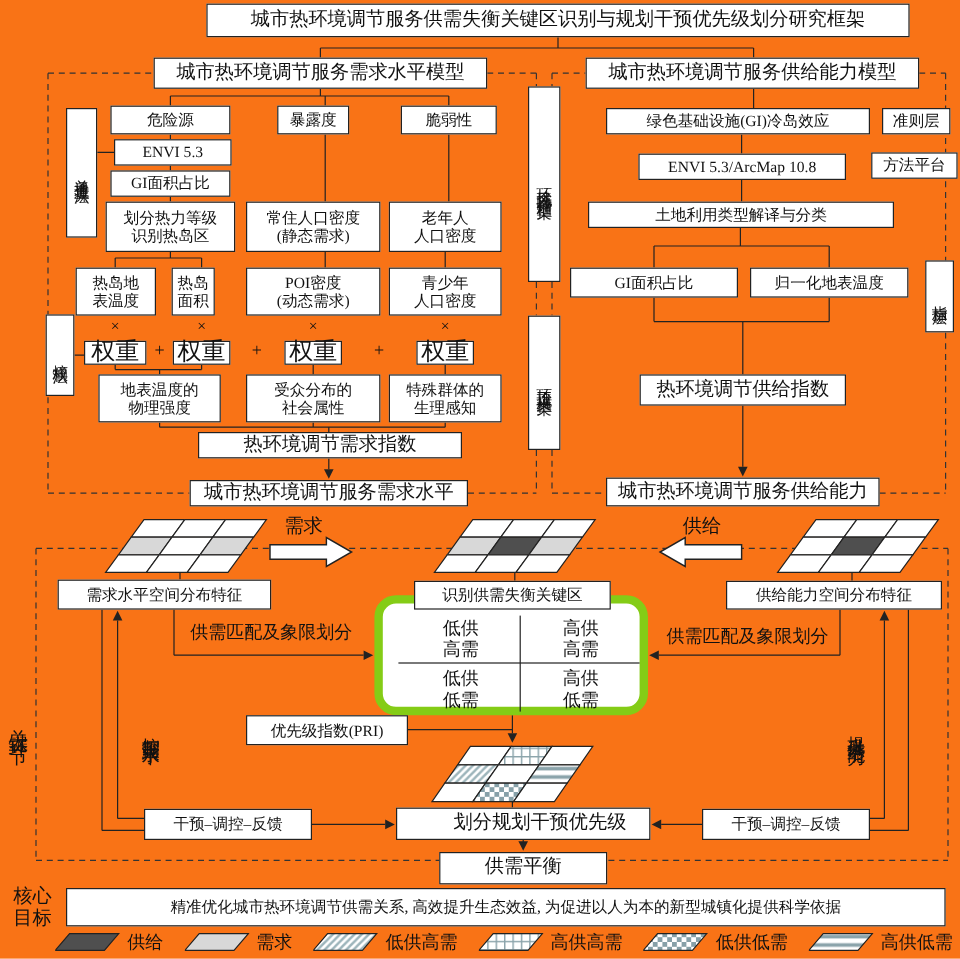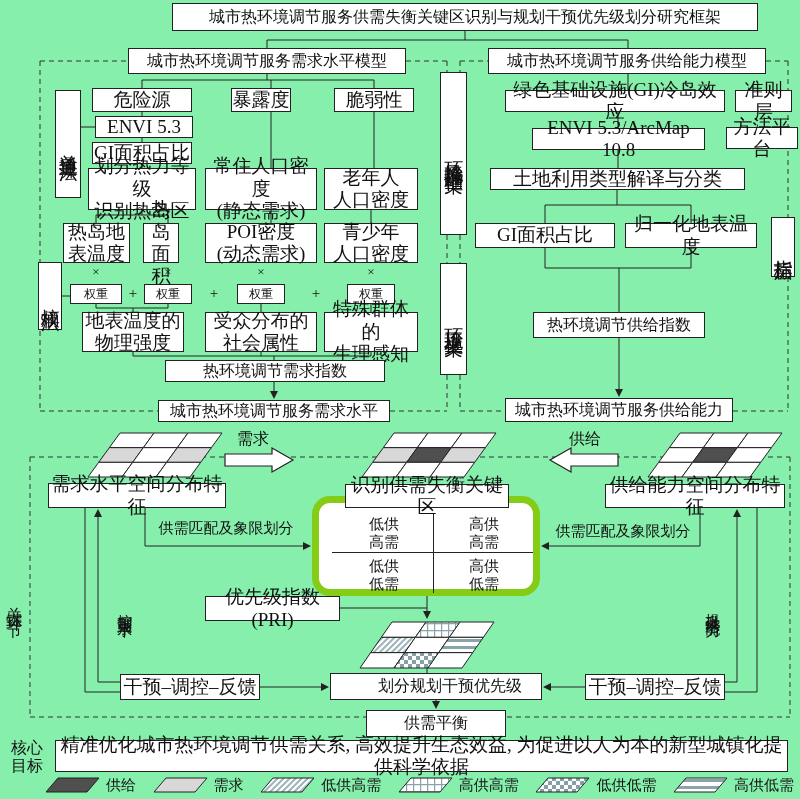--- a/index.html
+++ b/index.html
@@ -1,27 +1,27 @@
 <!DOCTYPE html>
 <html><head>
 <meta charset="utf-8">
 <style>
   html,body{margin:0;padding:0;background:#fff;}
-  .stage{position:relative;width:800px;height:799px;background:#86efac;
+  .stage{position:relative;width:800px;height:799px;background:#f97316;
          font-family:"Liberation Serif","DejaVu Serif",serif;color:#111;overflow:hidden;}
   #wires{position:absolute;left:0;top:0;z-index:0;}
   .box{position:absolute;box-sizing:border-box;background:#fff;border:1px solid #222;
        display:flex;align-items:center;justify-content:center;text-align:center;
-       font-size:19px;line-height:1.18;white-space:pre-line;z-index:2;}
+       font-size:13px;line-height:1.18;white-space:pre-line;z-index:2;}
   .lbl{position:absolute;box-sizing:border-box;background:transparent;border:none;
        display:flex;align-items:center;justify-content:center;text-align:center;
        font-size:15px;line-height:1.15;white-space:pre-line;z-index:2;}
   .vtext{writing-mode:vertical-rl;text-orientation:upright;letter-spacing:2px;}
   .f16{font-size:16px;}
-  .f14{font-size:12px;}
+  .f14{font-size:20px;}
   .f13{font-size:13px;}
   .quad{position:absolute;left:312px;top:496px;width:228px;height:100px;background:#fff;
         border:7px solid #84cc16;border-radius:18px;box-sizing:border-box;z-index:1;}
   .quad .vdiv{position:absolute;left:114px;top:10px;width:1px;height:80px;background:#222;}
   .quad .hdiv{position:absolute;left:13px;top:49px;width:201px;height:1px;background:#222;}
   .quad .qlbl{position:absolute;width:90px;height:40px;display:flex;align-items:center;
         justify-content:center;text-align:center;font-size:15px;line-height:1.2;white-space:pre-line;}
   .legend{position:absolute;left:46px;top:773px;width:748px;height:24px;display:flex;
         align-items:center;justify-content:space-between;z-index:2;}
   .legend .item{display:flex;align-items:center;gap:6px;}

